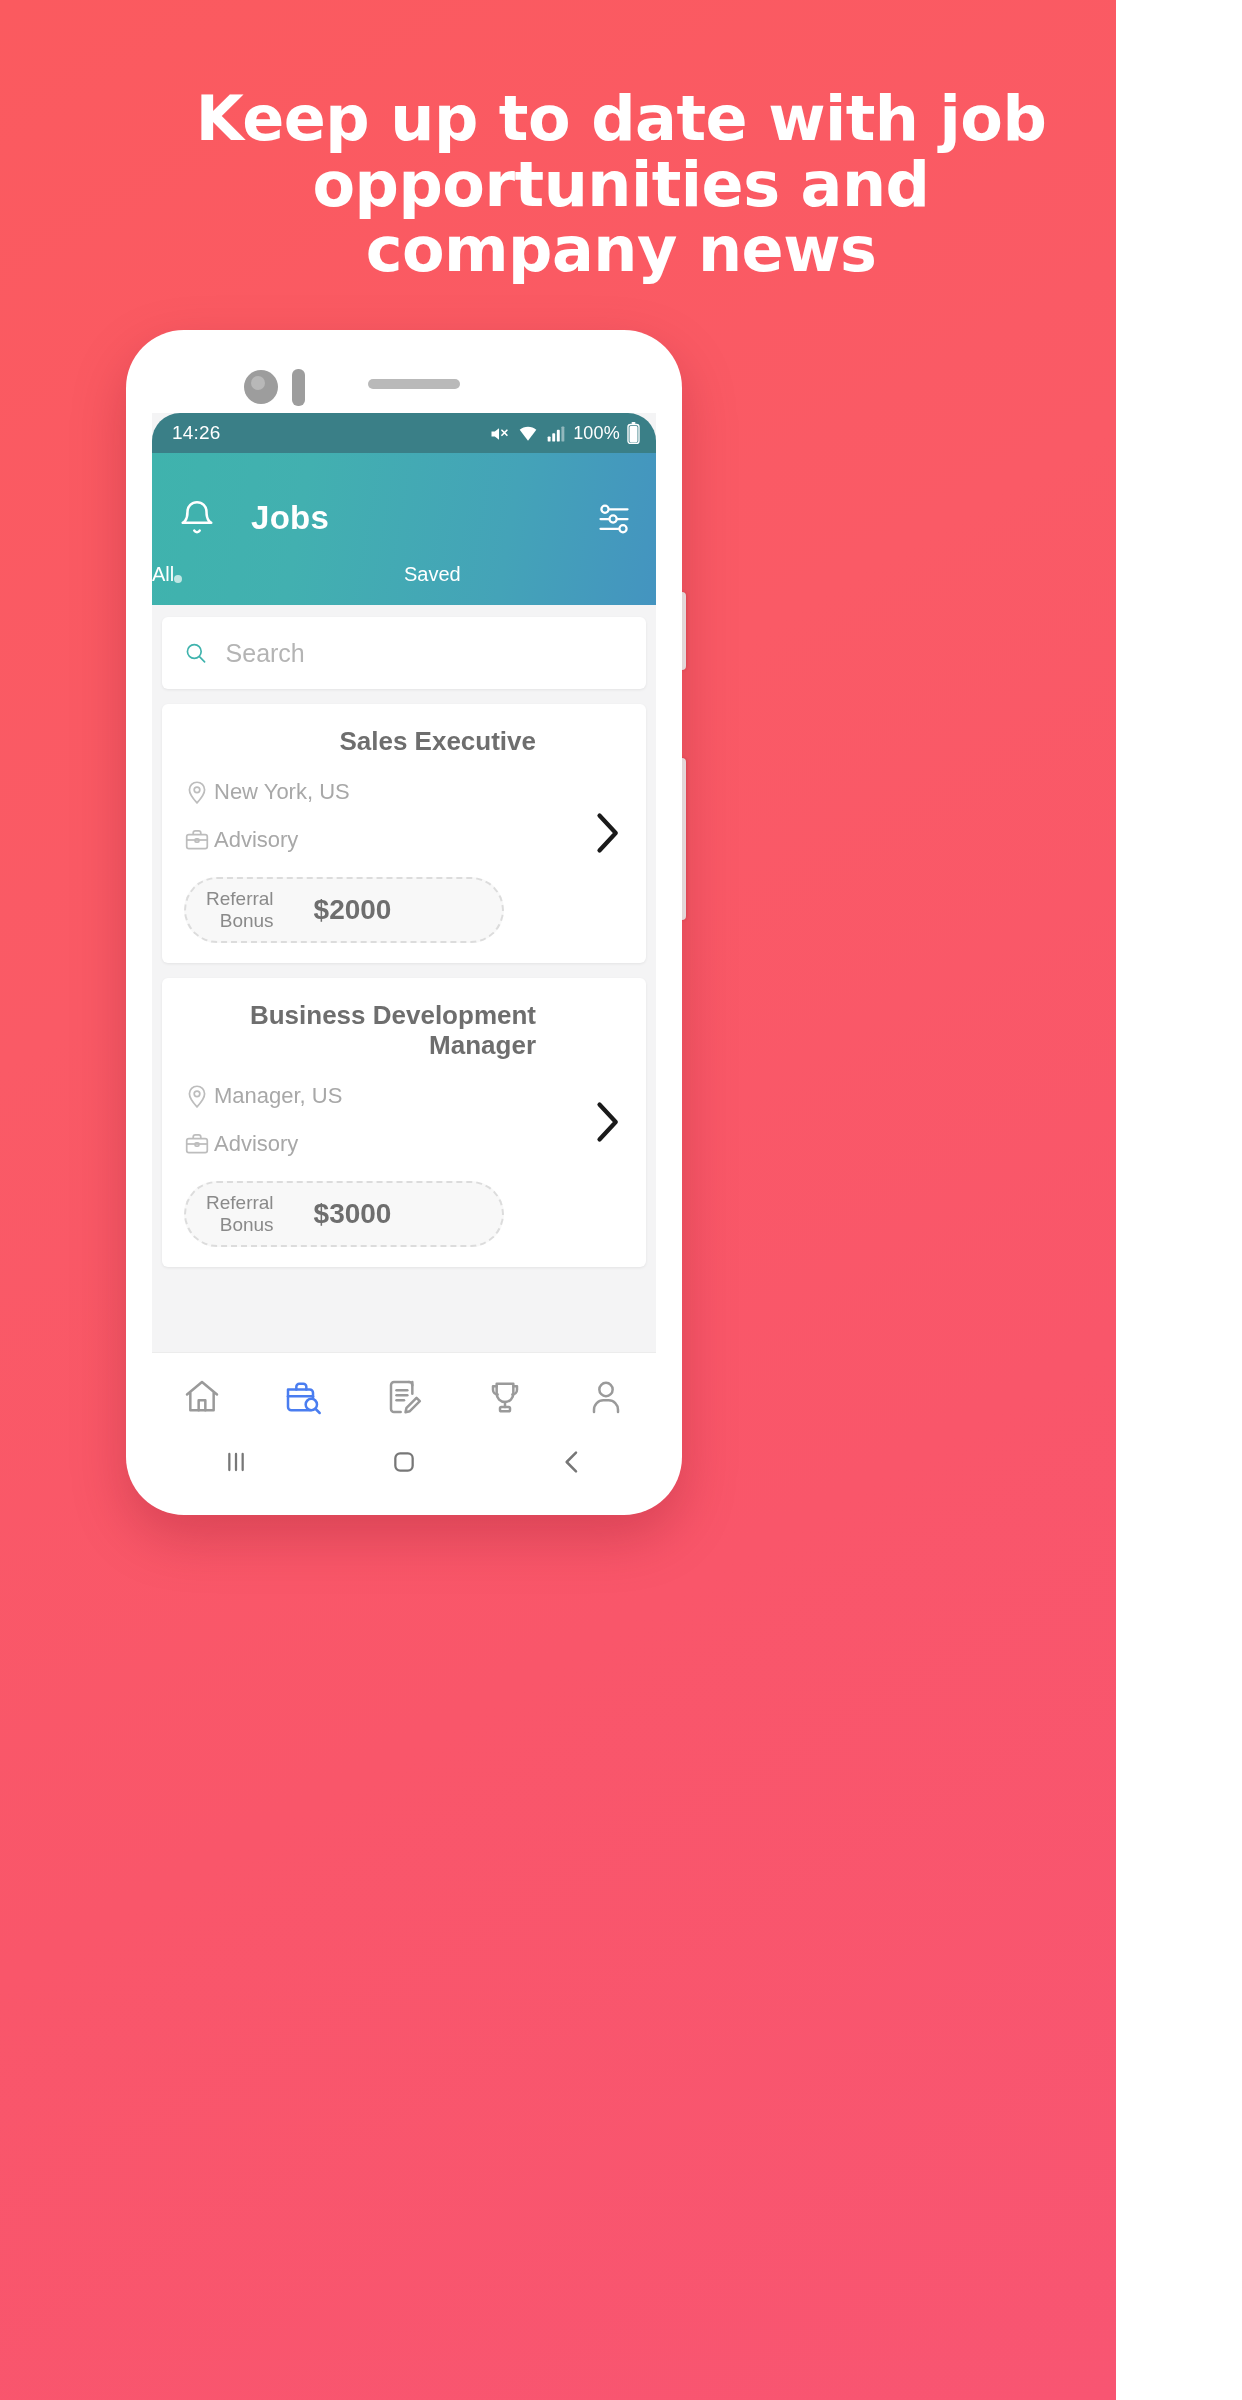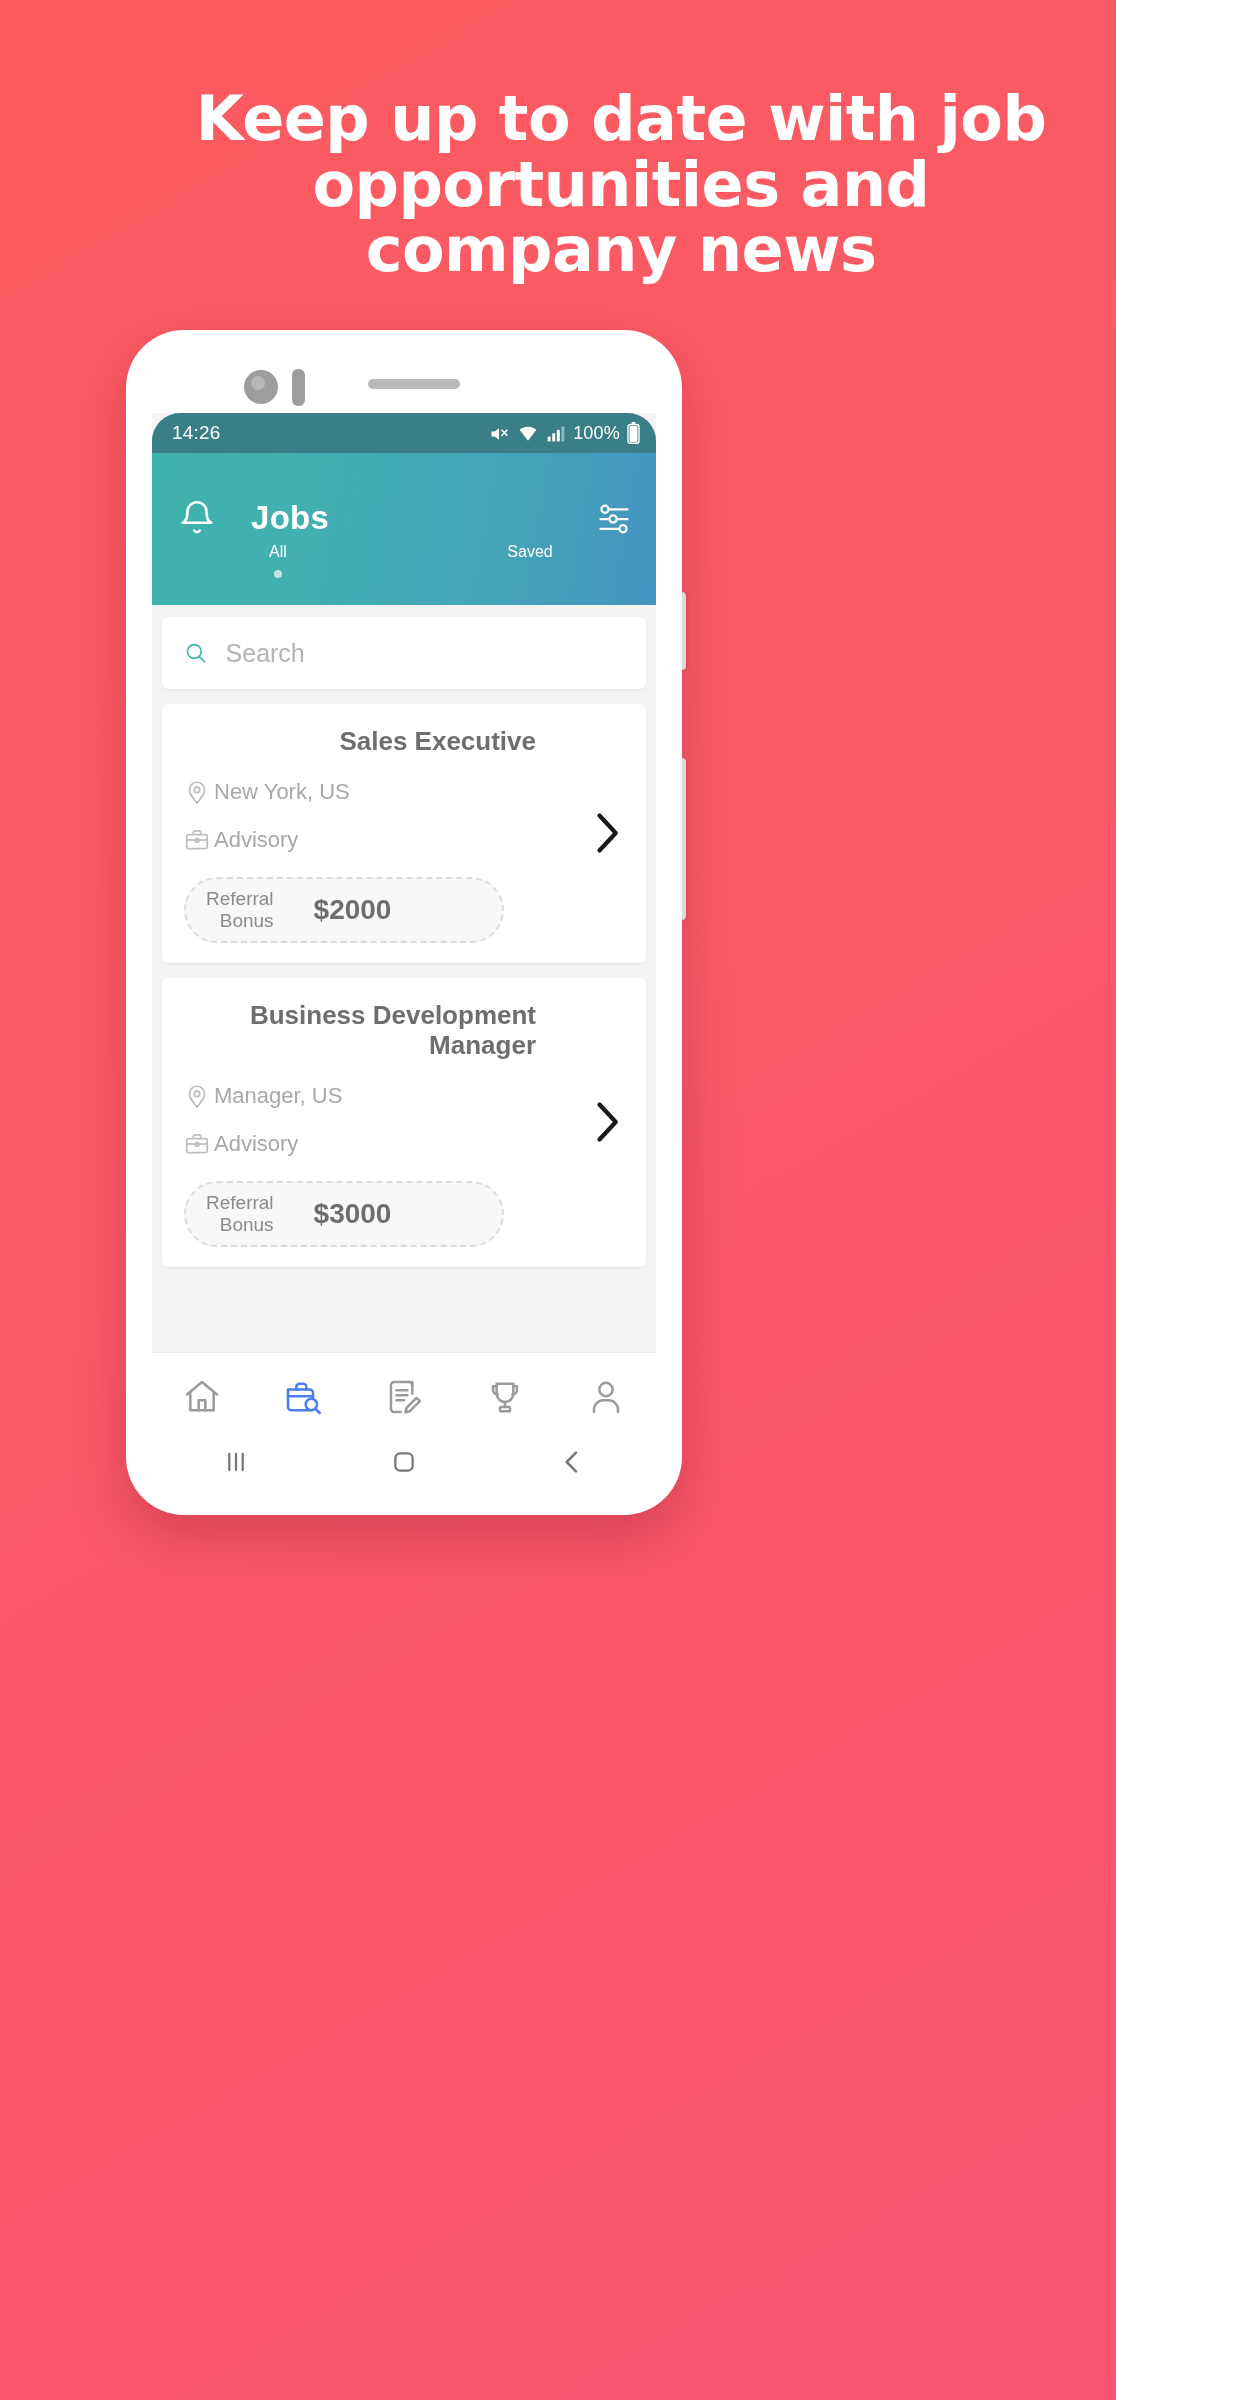--- a/index.html
+++ b/index.html
@@ -126,25 +126,25 @@
     letter-spacing: .3px;
   }
   #filter-icon { width: 36px; height: 36px; margin-left: auto; }
 
   #tabs {
     height: 68px;
     display: flex;
   }
   .tab {
     flex: 1;
-    display: flex; flex-direction: column;
+    display: flex; flex-direction: row;
     align-items: center; justify-content: flex-start;
     padding-top: 6px;
     color: #ffffff;
-    font-size: 16px;
+    font-size: 20px;
   }
   .tab-dot {
     width: 8px; height: 8px; border-radius: 50%;
     background: #bfe6e3; margin-top: 9px;
   }
   .tab-dot.hidden { visibility: hidden; }
 
   
   #app-body {
     padding: 0;

